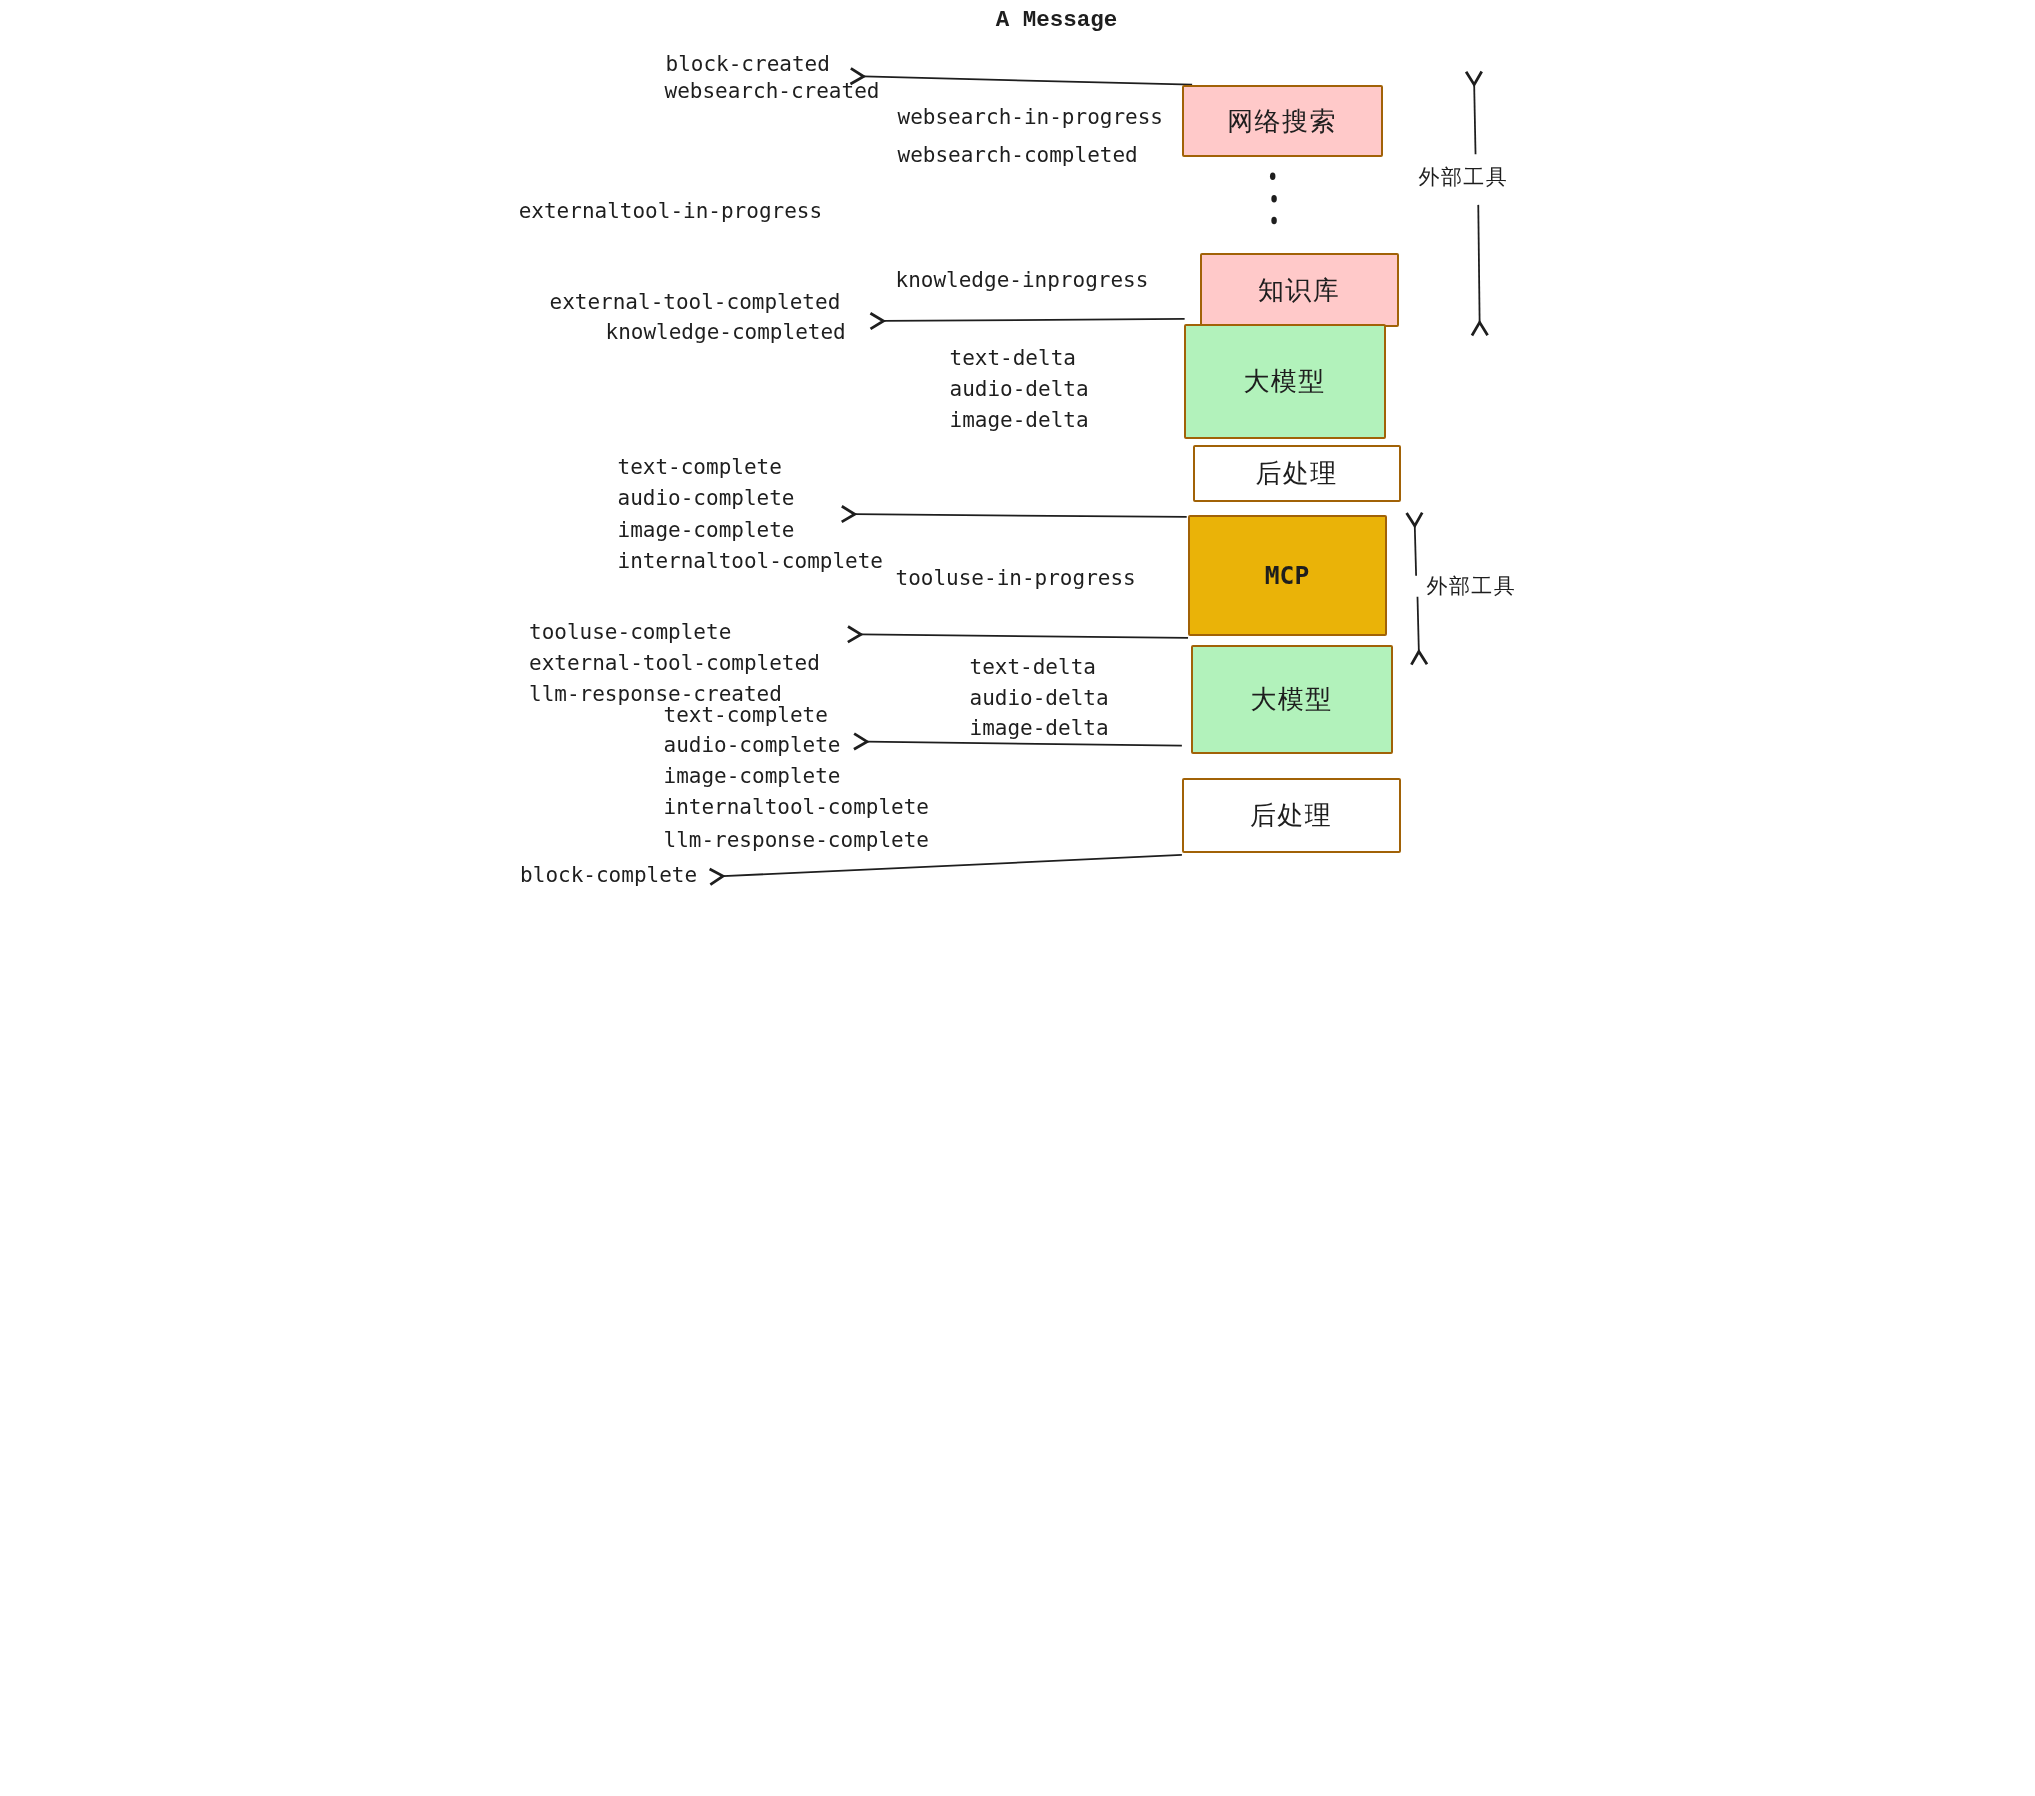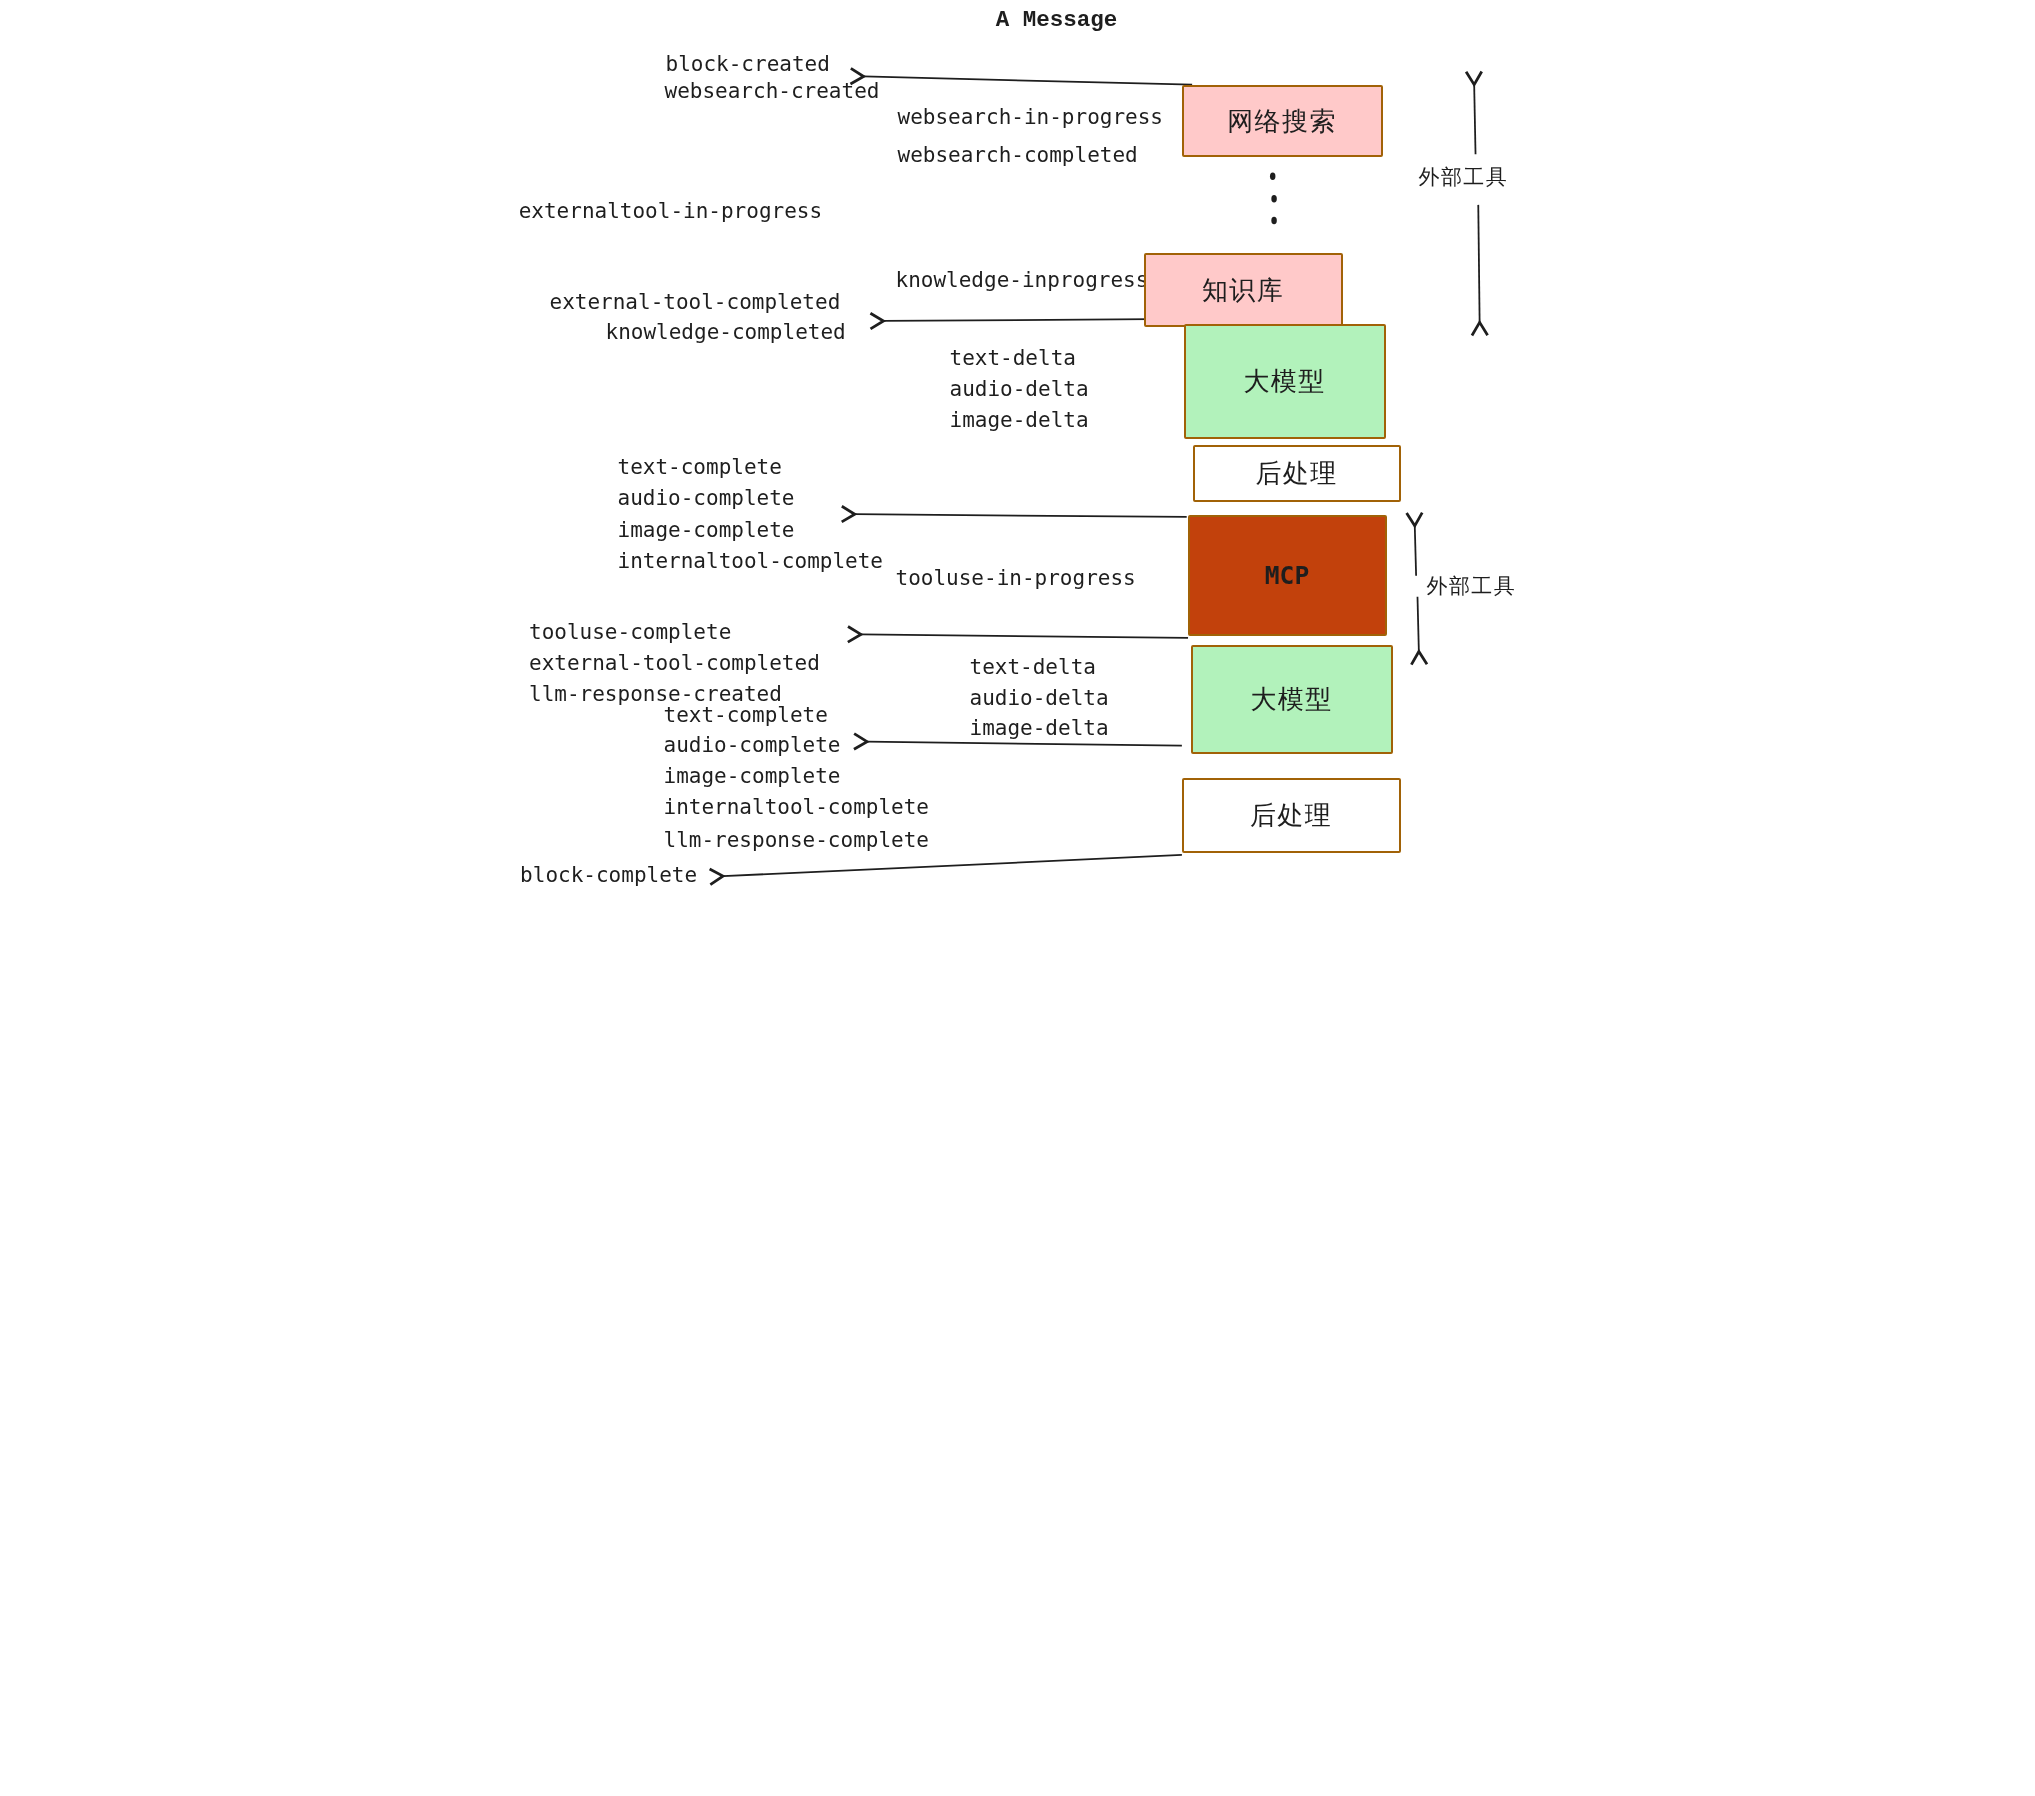--- a/index.html
+++ b/index.html
@@ -20,21 +20,21 @@
   }
   .box{
     position:absolute;border:2px solid #a16207;border-radius:2px;
     display:flex;align-items:center;justify-content:center;
     box-sizing:border-box;
   }
   .box .bl{font-size:26px;letter-spacing:1.4px;color:#1e1e1e;}
   .box .bl.mono{font-family:"DejaVu Sans Mono",monospace;font-weight:bold;font-size:24.6px;letter-spacing:0;}
   .pink{background:#ffc9c9;}
   .green{background:#b2f2bb;}
-  .yellow{background:#c2410c;align-items:center;}
+  .yellow{background:#eab308;align-items:center;}
   .white{background:#ffffff;}
   .ann{
     position:absolute;white-space:nowrap;
     font-size:21px;letter-spacing:1.4px;color:#1e1e1e;
   }
   #overlay{position:absolute;left:0;top:0;width:1018px;height:898px;pointer-events:none;}
   #overlay line{stroke:#1e1e1e;stroke-width:2.6;fill:none;}
   #overlay ellipse{fill:#1e1e1e;}
 </style>
 </head>
@@ -99,21 +99,21 @@
   <div class="ev" style="left:155px;top:731px">audio-complete</div>
   <div class="ev" style="left:155px;top:762px">image-complete</div>
   <div class="ev" style="left:155px;top:793px">internaltool-complete</div>
   <div class="ev" style="left:155px;top:826px">llm-response-complete</div>
 
   <div class="ev" style="left:11.6px;top:861px">block-complete</div>
 
   <div class="box pink" style="left:673px;top:85px;width:201px;height:72px">
     <span class="bl">网络搜索</span>
   </div>
-  <div class="box pink" style="left:635px;top:253px;width:199px;height:74px">
+  <div class="box pink" style="left:691px;top:253px;width:199px;height:74px">
     <span class="bl">知识库</span>
   </div>
   <div class="box green" style="left:675px;top:324px;width:202px;height:115px">
     <span class="bl">大模型</span>
   </div>
   <div class="box white" style="left:684px;top:445px;width:208px;height:57px">
     <span class="bl">后处理</span>
   </div>
   <div class="box yellow" style="left:679px;top:515px;width:199px;height:121px">
     <span class="bl mono">MCP</span>

